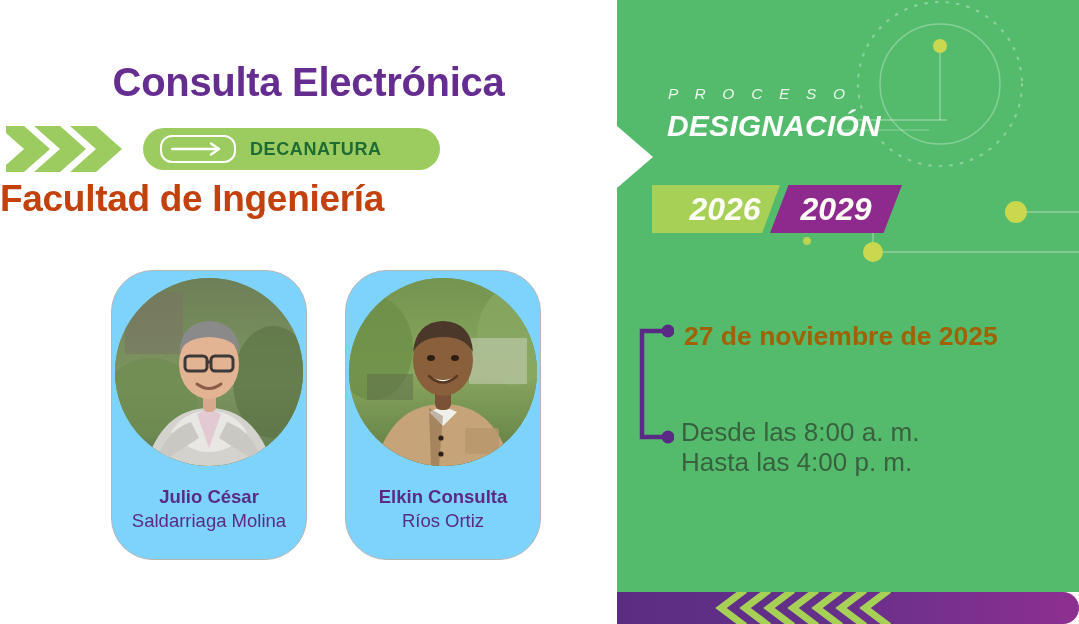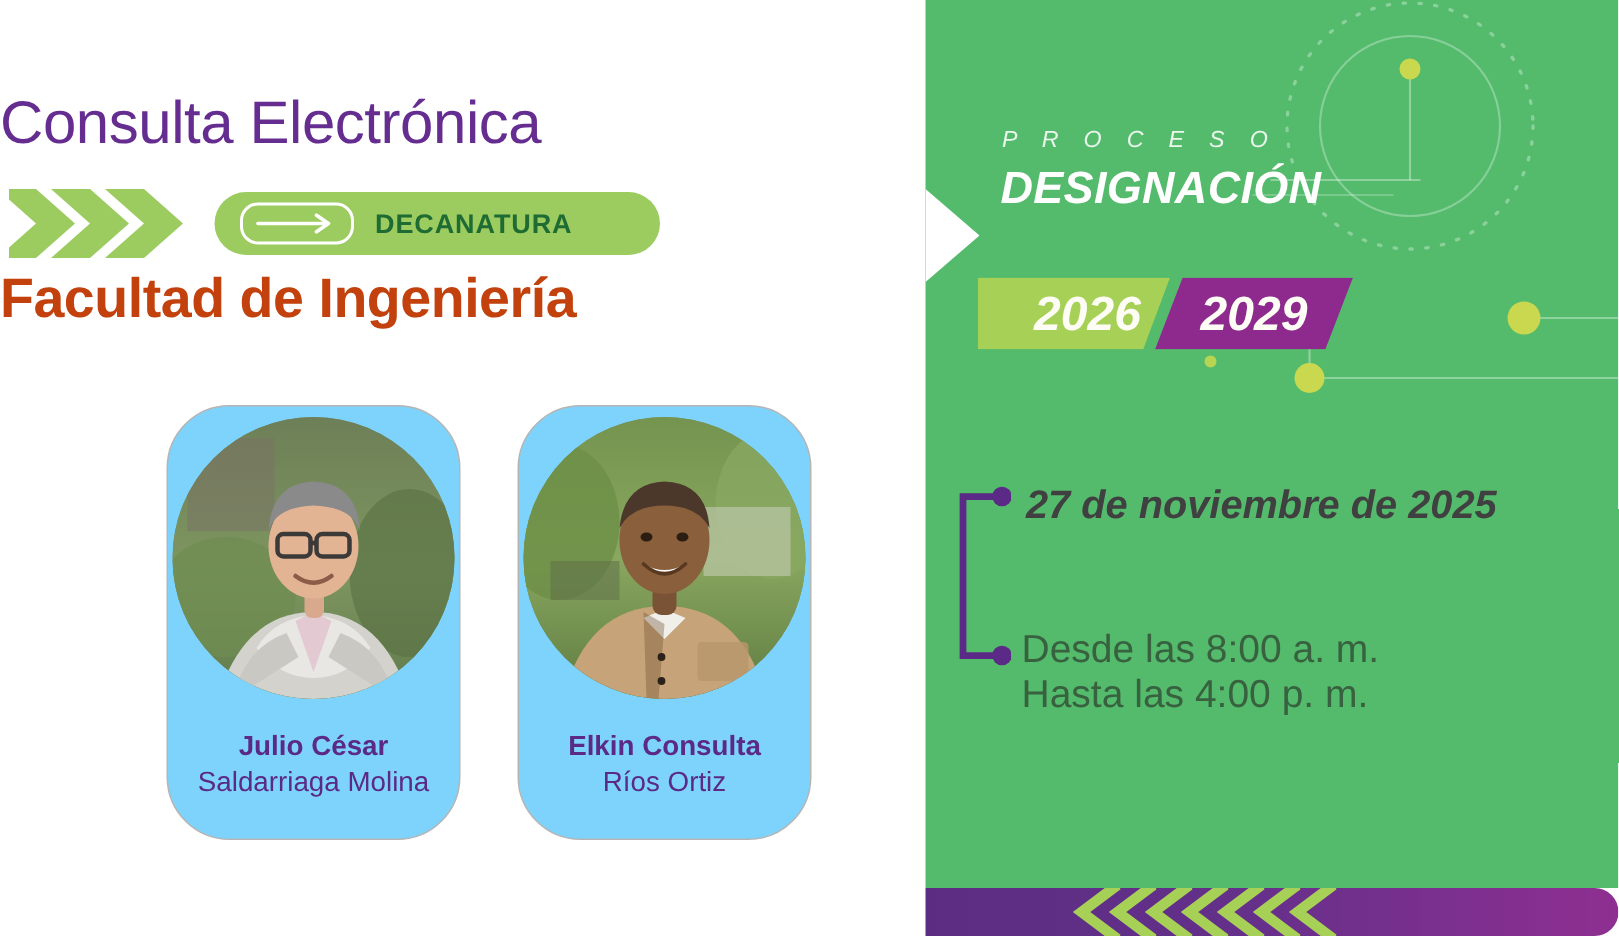--- a/index.html
+++ b/index.html
@@ -7,22 +7,22 @@
   body{
     width:1079px;height:624px;overflow:hidden;background:#ffffff;
     font-family:"Liberation Sans","DejaVu Sans",sans-serif;
   }
   #poster{position:relative;width:1079px;height:624px;background:#ffffff;overflow:hidden;}
 
   
   #left-panel{position:absolute;left:0;top:0;width:617px;height:624px;background:#fff;}
 
   #title-main{
-    position:absolute;left:0;top:62px;width:617px;text-align:left;
-    font-size:40px;font-weight:normal;color:#662d91;letter-spacing:-0.3px;
+    position:absolute;left:0;top:62px;width:617px;text-align:center;
+    font-size:40px;font-weight:bold;color:#662d91;letter-spacing:-0.3px;
     line-height:1;white-space:nowrap;
   }
   #title-sub{
     position:absolute;left:0;top:180px;width:617px;text-align:left;
     font-size:37px;font-weight:bold;color:#c2410c;letter-spacing:-0.3px;
     line-height:1;white-space:nowrap;
   }
 
   
   #chevrons{position:absolute;left:6px;top:124px;width:120px;height:50px;}
@@ -106,21 +106,21 @@
   }
   #yr-a{left:0;width:128px;background:#a7d156;
         clip-path:polygon(0 0,100% 0,86% 100%,0 100%);padding-right:10px;box-sizing:border-box;padding-left:28px;}
   #yr-b{left:118px;width:132px;background:#8e2a8e;
         clip-path:polygon(14% 0,100% 0,86% 100%,0 100%);}
 
   
   #bracket{position:absolute;left:634px;top:324px;width:40px;height:120px;}
   #date-line{
     position:absolute;left:684px;top:323px;
-    font-size:26.5px;font-weight:bold;color:#404040;line-height:1;white-space:nowrap;font-style:italic;
+    font-size:26.5px;font-weight:bold;color:#a16207;line-height:1;white-space:nowrap;
   }
   #time-1{
     position:absolute;left:681px;top:417px;
     font-size:26px;font-weight:normal;color:#38613f;line-height:1.16;white-space:nowrap;
   }
   #time-2{
     position:absolute;left:681px;top:447px;
     font-size:26px;font-weight:normal;color:#38613f;line-height:1.16;white-space:nowrap;
   }
 

